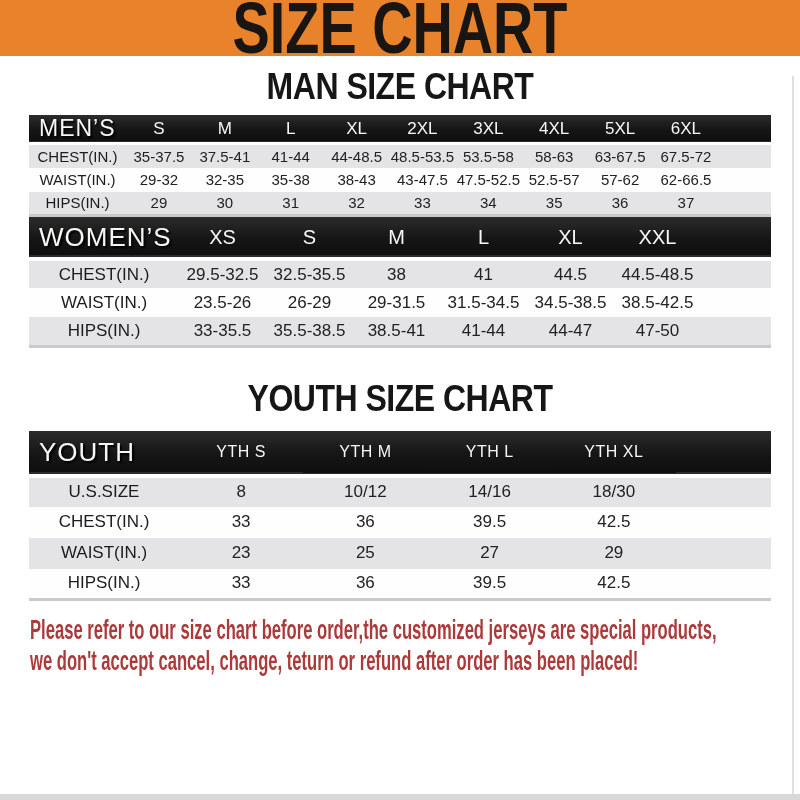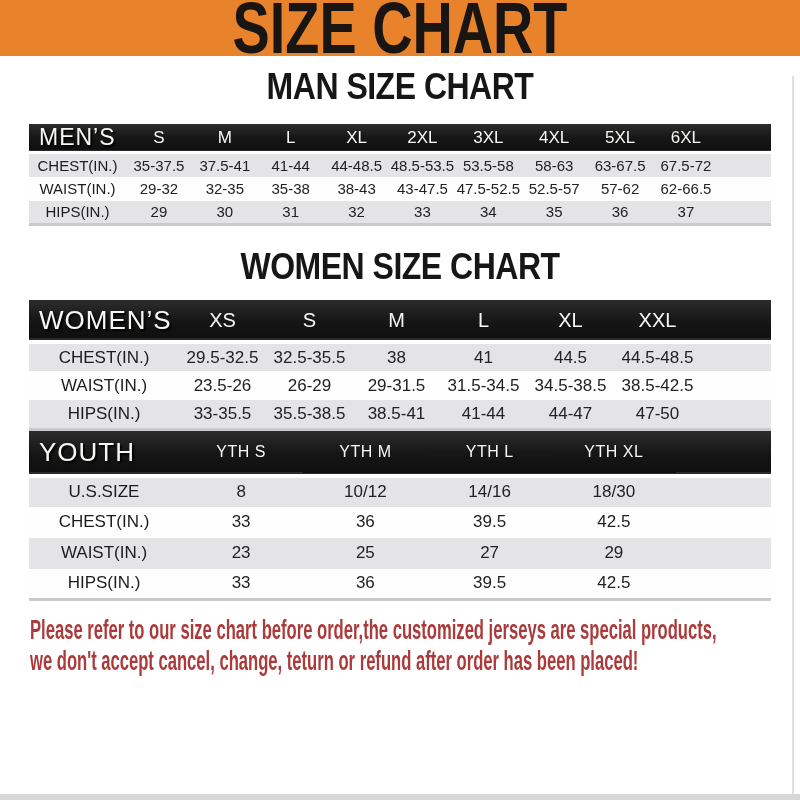--- a/index.html
+++ b/index.html
@@ -12,21 +12,21 @@
   .banner h1{
     margin:0;font-size:62px;font-weight:bold;color:#181512;white-space:nowrap;
     transform:scale(0.9,1.15);letter-spacing:0;
   }
   
   .section-title{text-align:center;margin:0;}
   .section-title span{
     display:inline-block;font-size:32px;font-weight:bold;color:#161616;
     transform:scale(1,1.15);letter-spacing:-0.5px;white-space:nowrap;
   }
-  .sec-men   .section-title{margin:12px 0 19px;}
+  .sec-men   .section-title{margin:12px 0 10px;}
   .sec-women .section-title{margin:22px 0 15px;}
   .sec-youth .section-title{margin:32px 0 14px;}
   
   .tbl{
     width:742px;margin:0 auto;border-collapse:collapse;table-layout:fixed;
     border-bottom:3px solid #C9CACB;
   }
   .tbl thead tr{
     background:linear-gradient(180deg,#2C2C2C 0%,#161616 55%,#0F0F0F 100%);
     border-bottom:4px solid #FFFFFF;
@@ -147,23 +147,20 @@
           <td>35</td>
           <td>36</td>
           <td>37</td>
           <td></td>
         </tr>
       </tbody>
     </table>
 </section>
 
 <section class="sec-women">
-  <h2 class="section-title">
-    <span>WOMEN SIZE CHART</span>
-  </h2>
   <table class="tbl tbl-women">
       <colgroup>
         <col style="width: 150px;">
         <col style="width: 87px;">
         <col style="width: 87px;">
         <col style="width: 87px;">
         <col style="width: 87px;">
         <col style="width: 87px;">
         <col style="width: 87px;">
         <col style="width: 70px;">
@@ -209,20 +206,23 @@
           <td>41-44</td>
           <td>44-47</td>
           <td>47-50</td>
           <td></td>
         </tr>
       </tbody>
     </table>
 </section>
 
 <section class="sec-youth">
+  <h2 class="section-title">
+    <span>YOUTH SIZE CHART</span>
+  </h2>
   <table class="tbl tbl-youth">
       <colgroup>
         <col style="width: 150px;">
         <col style="width: 124.25px;">
         <col style="width: 124.25px;">
         <col style="width: 124.25px;">
         <col style="width: 124.25px;">
         <col style="width: 95px;">
       </colgroup>
       <thead>

